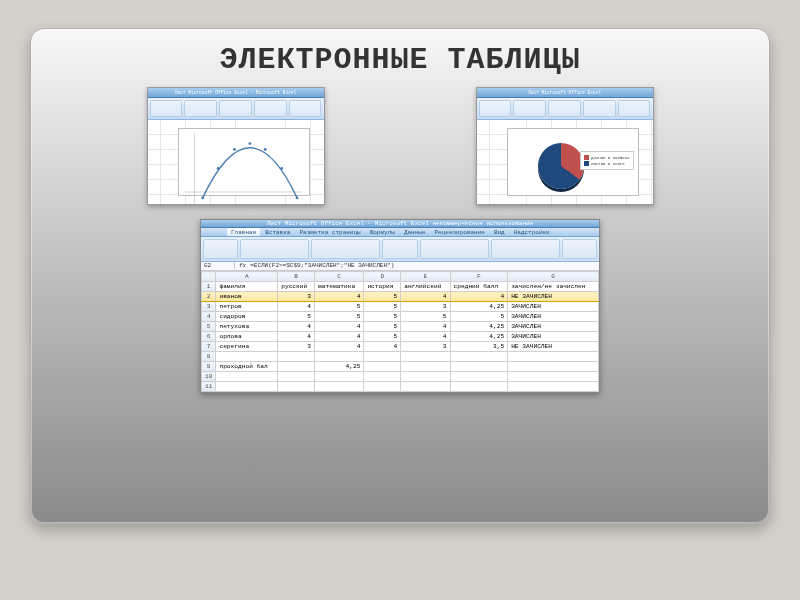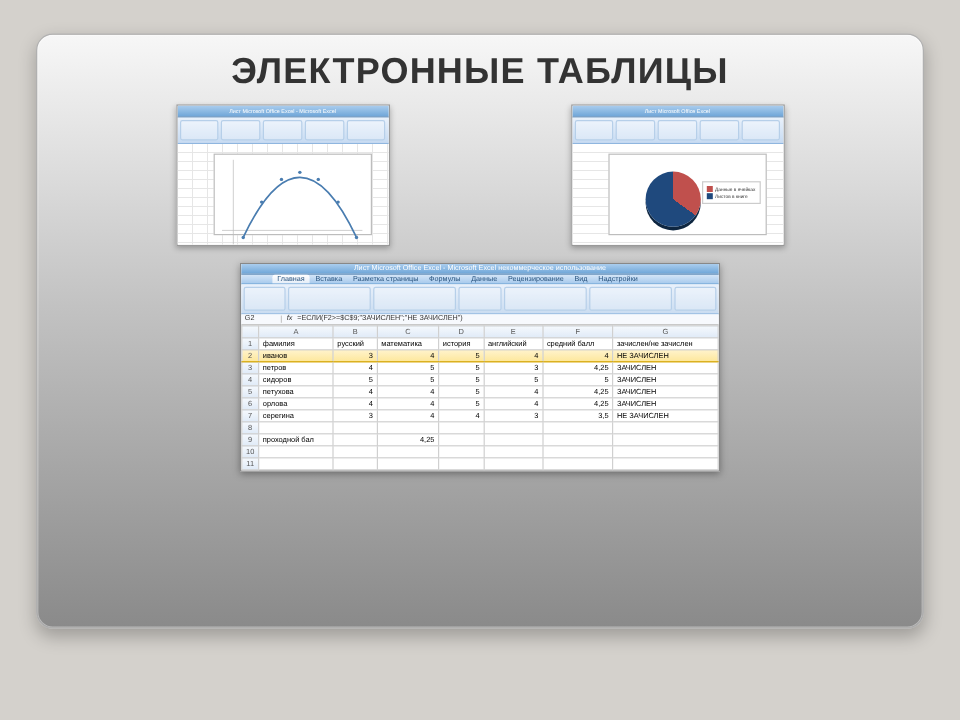--- a/index.html
+++ b/index.html
@@ -11,20 +11,21 @@
     position: relative;
   }
   .card {
     position: absolute;
     left: 30px; top: 28px;
     width: 740px; height: 496px;
     background: linear-gradient(180deg, #f7f7f7 0%, #c3c3c3 45%, #8a8a8a 100%);
     border: 1px solid #b0b0b0;
     border-radius: 14px;
     box-shadow: 0 6px 14px rgba(0,0,0,0.25), inset 0 0 0 1px rgba(255,255,255,0.4);
+    font-family: Liberation Mono, monospace;
   }
   .title {
     text-align: center;
     font-size: 30px;
     font-weight: bold;
     color: #333;
     margin-top: 14px;
     letter-spacing: 1px;
   }
   .thumbs-row {

